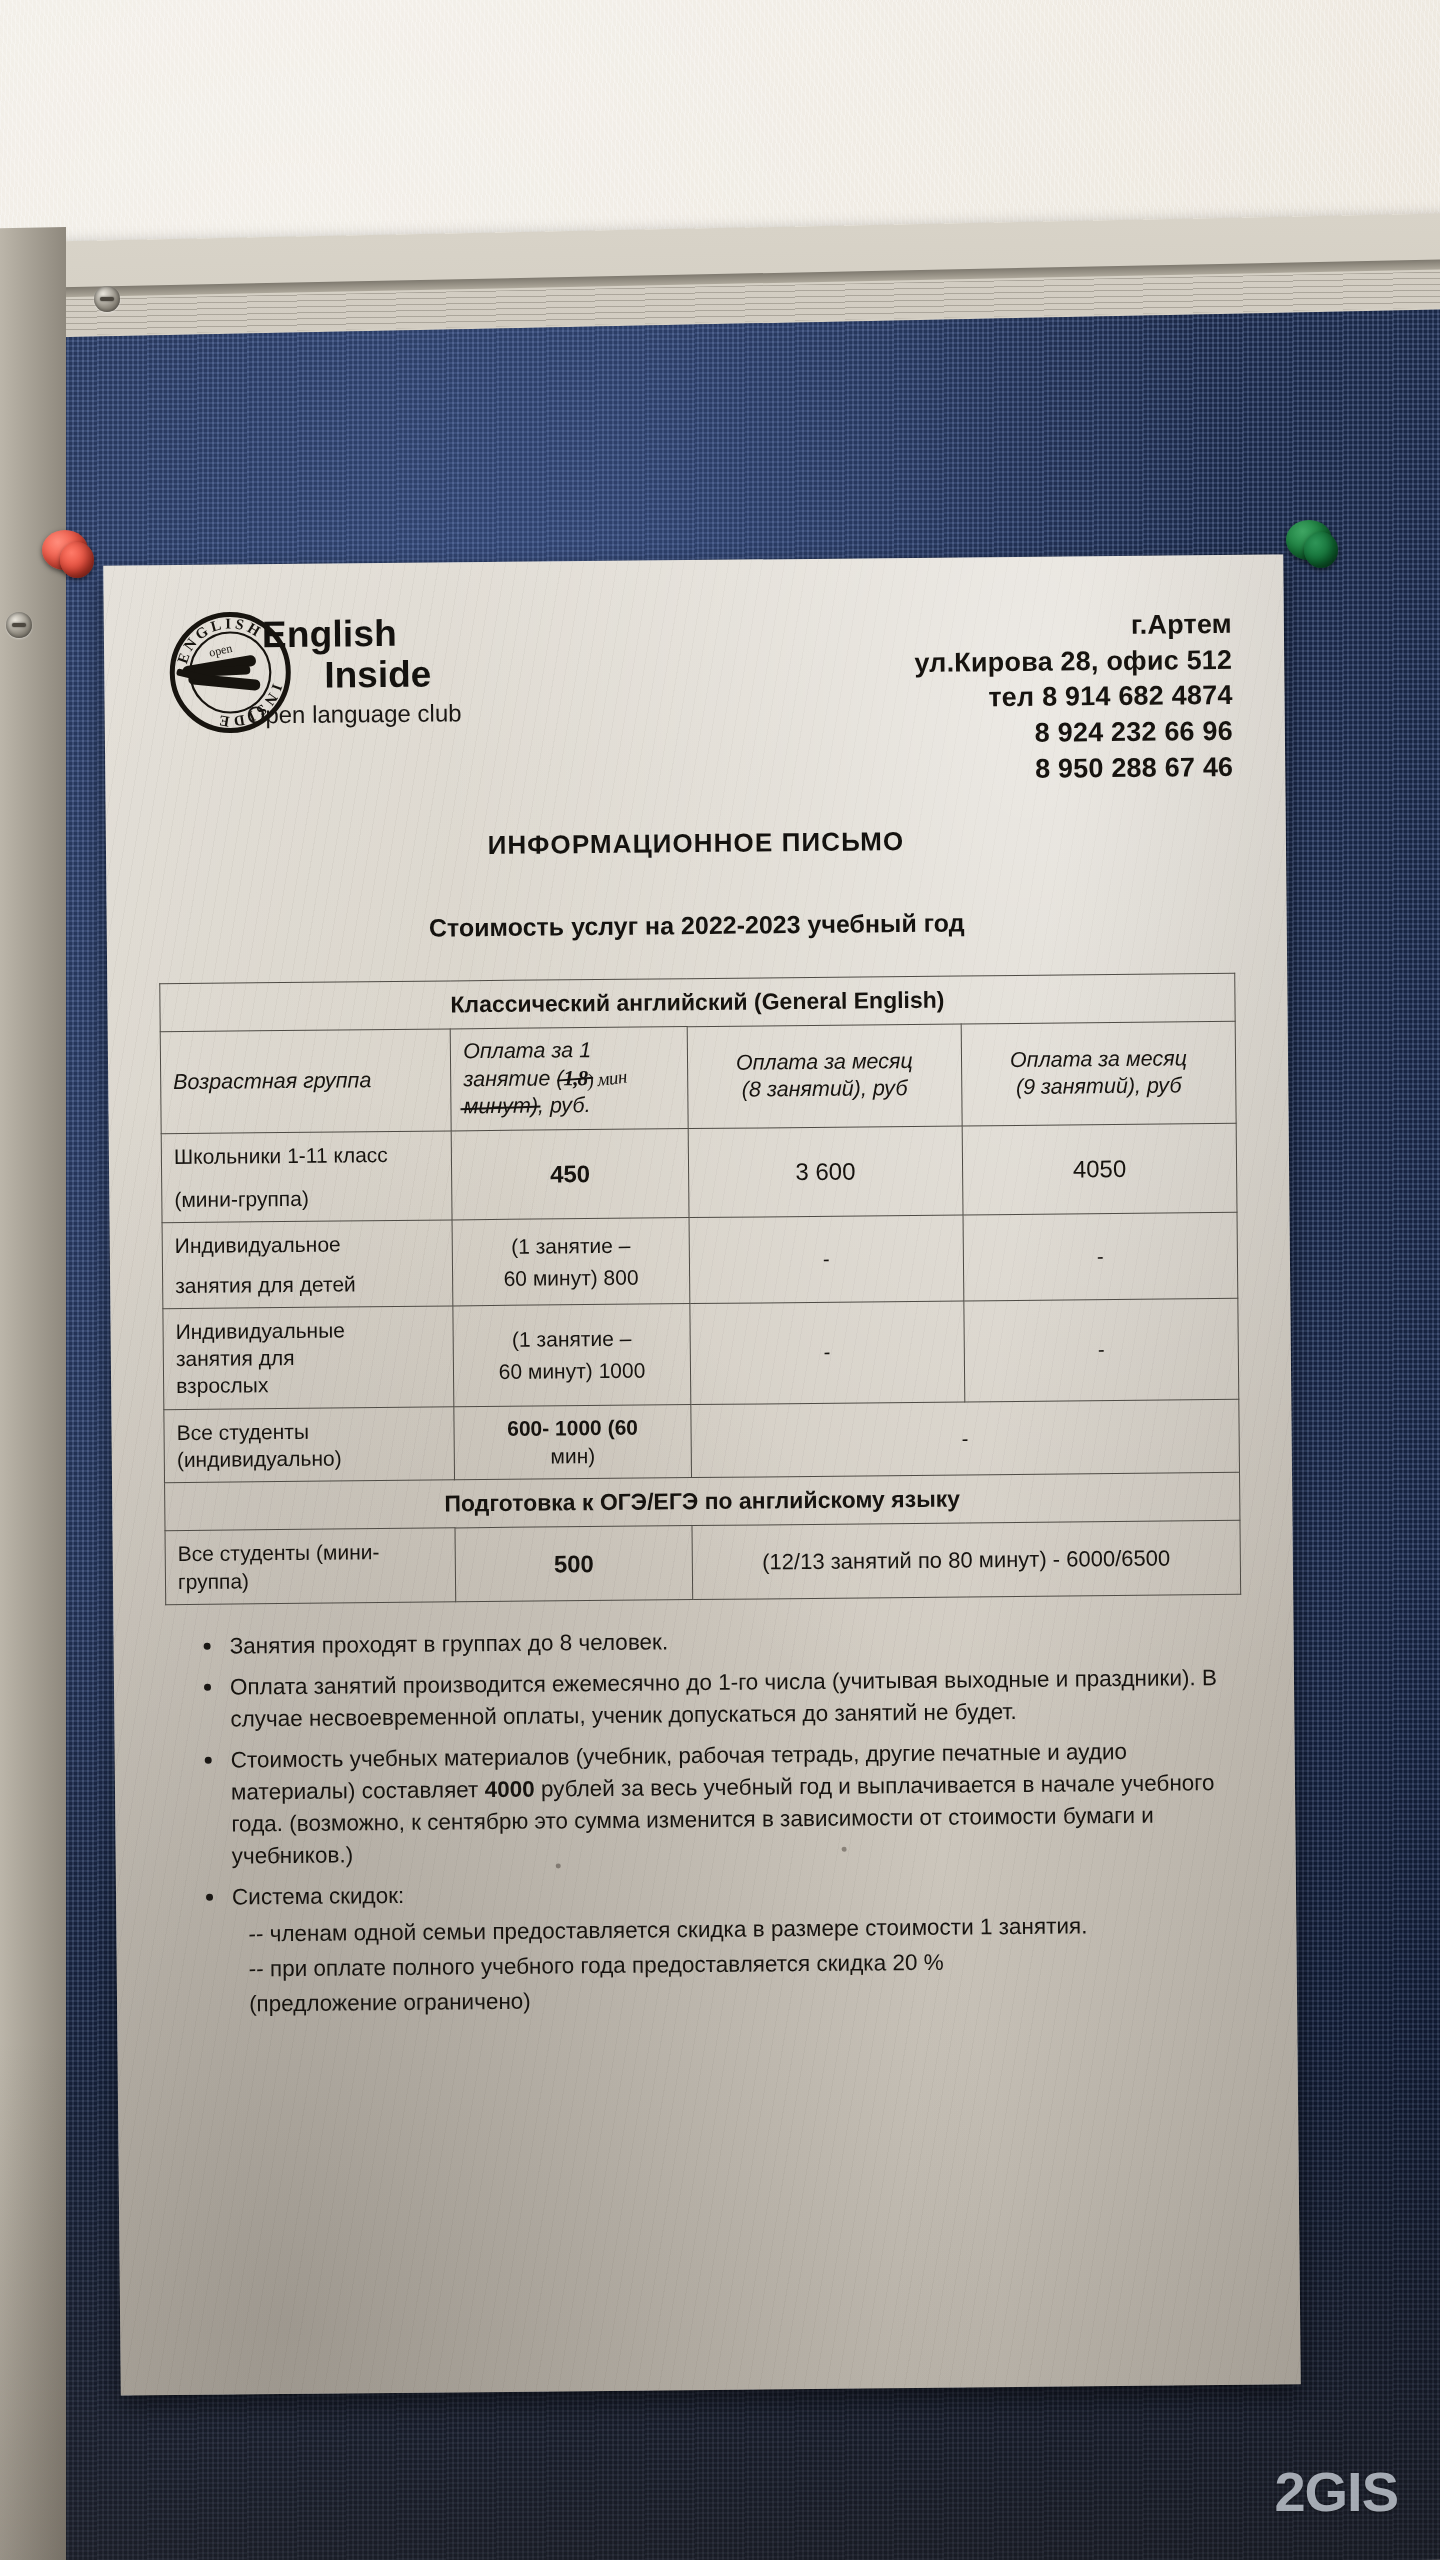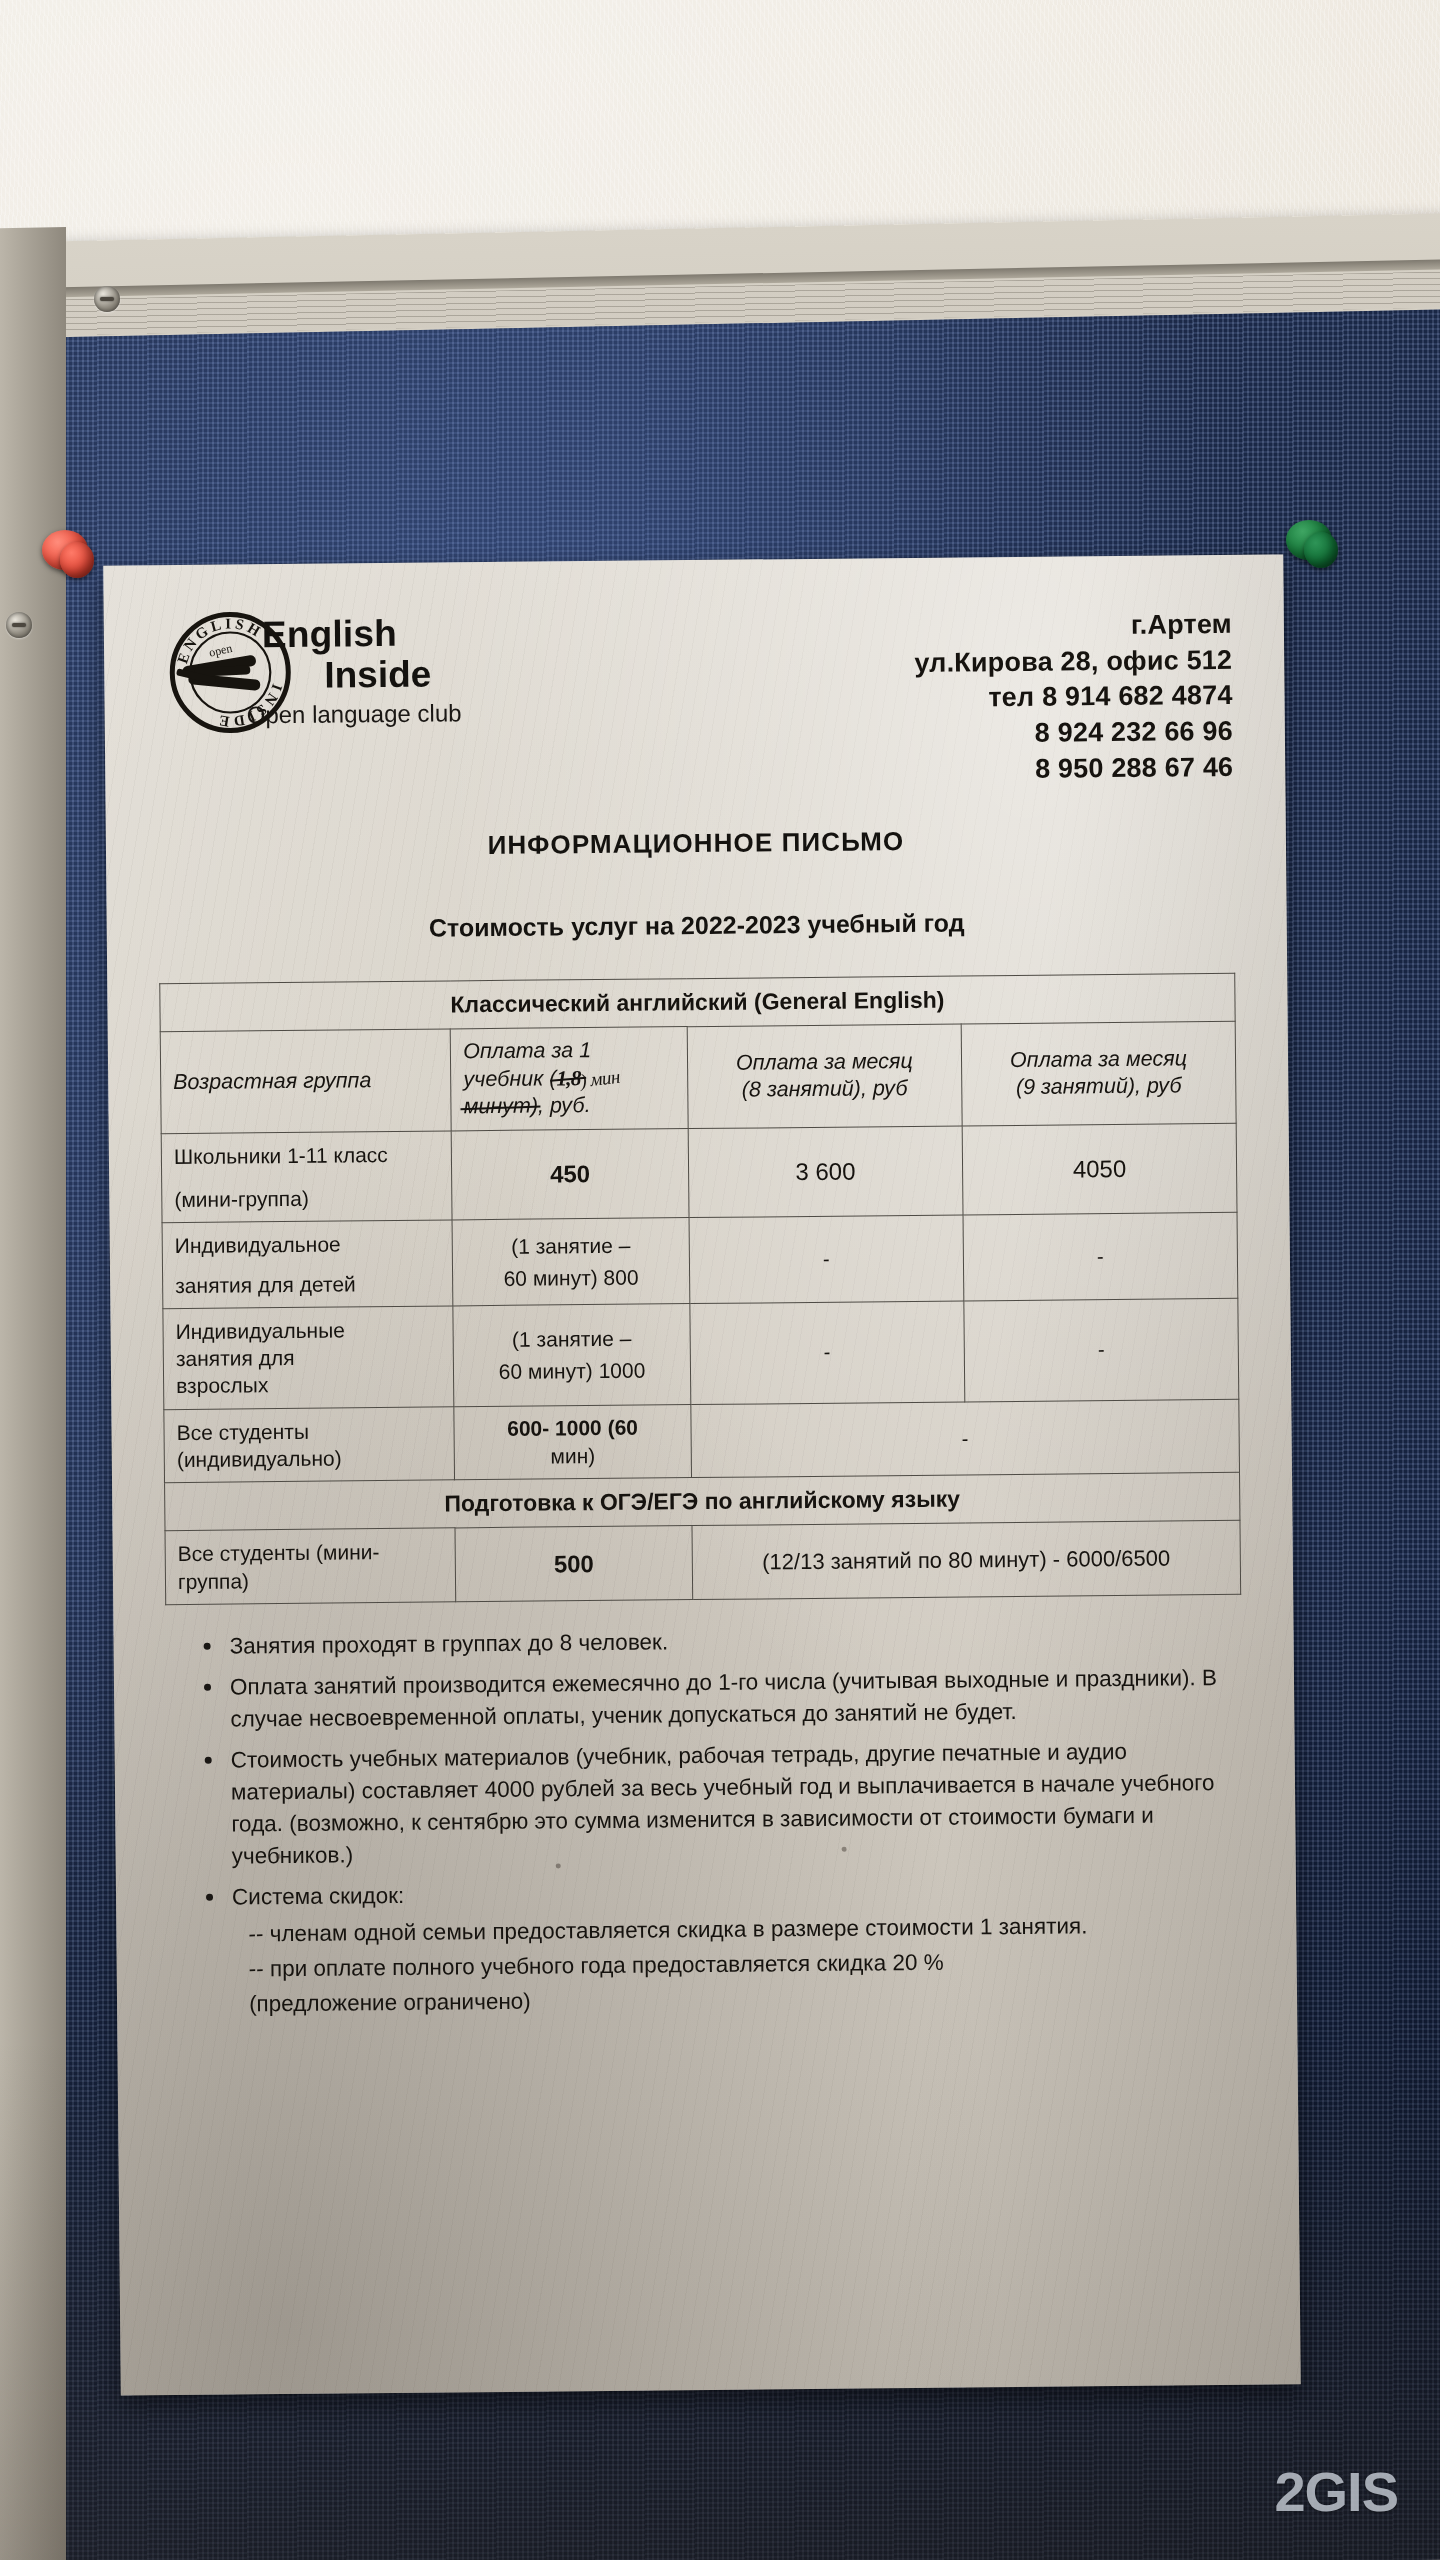--- a/index.html
+++ b/index.html
@@ -319,21 +319,21 @@
     left: 2px; top: 12px;
     width: 7px; height: 7px;
     border-radius: 50%;
     background: #1a1714;
   }
   .sub-lines {
     margin-top: 6px;
     padding-left: 16px;
   }
   .sub-lines div { margin-bottom: 3px; }
-  b.strong { font-weight: 400; margin-top: 44px; }
+  b.strong { font-weight: 700; margin-top: 44px; }
 
   
   .pin {
     position: absolute;
     z-index: 9;
     width: 56px; height: 52px;
   }
   .pin .head-ball {
     position: absolute;
     left: 0; top: 0;
@@ -451,21 +451,21 @@
         <tbody>
           <tr>
             <td class="sect" colspan="4">Классический английский (General English)</td>
           </tr>
 
           <tr>
             <td class="hdr w-group">Возрастная группа</td>
             <td class="hdr w-one">
               <div>Оплата за 1</div>
               <div>
-                <span>учебник (</span><span class="scribble">1,8</span><span class="hand-ink">) мин</span>
+                <span>занятие (</span><span class="scribble">1,8</span><span class="hand-ink">) мин</span>
               </div>
               <div>
                 <span class="struck">минут)</span><span>, руб.</span>
               </div>
             </td>
             <td class="hdr hdr-c w-m8">
               <div>Оплата за месяц</div>
               <div>(8 занятий), руб</div>
             </td>
             <td class="hdr hdr-c w-m9">

